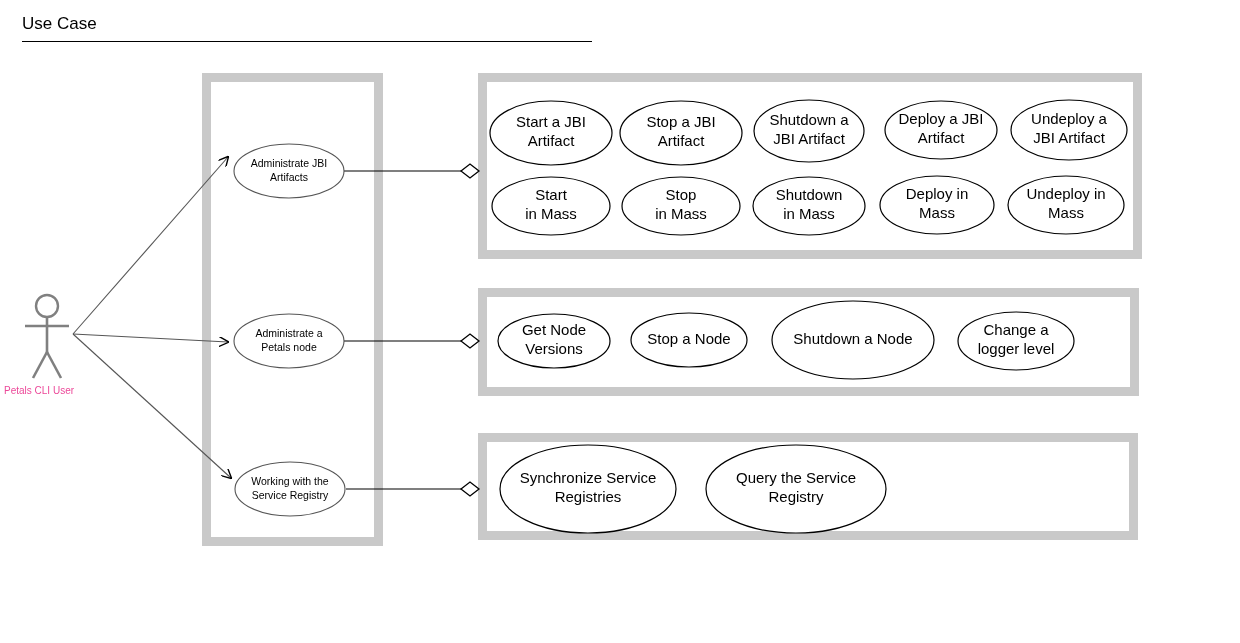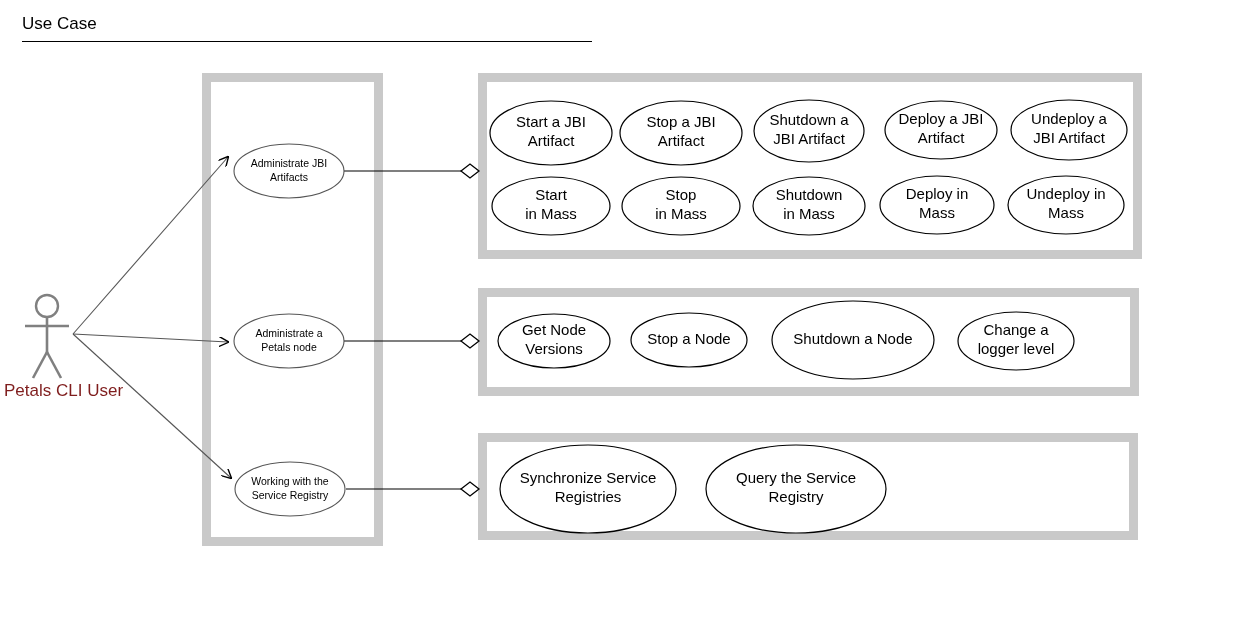--- a/index.html
+++ b/index.html
@@ -97,23 +97,23 @@
     fill: none;
     stroke-linecap: butt;
   }
   .actor-head {
     stroke: #808080;
     stroke-width: 2.4;
     fill: #ffffff;
   }
   .actor-name {
     position: absolute;
-    font-size: 17px;
+    font-size: 10px;
     line-height: 15px;
-    color: #7f1d1d;
+    color: #ec4899;
     white-space: nowrap;
     text-align: center;
   }
 </style>
 </head>
 <body>
 
 <div id="canvas">
 
   <div id="diagram-title">Use Case</div>

